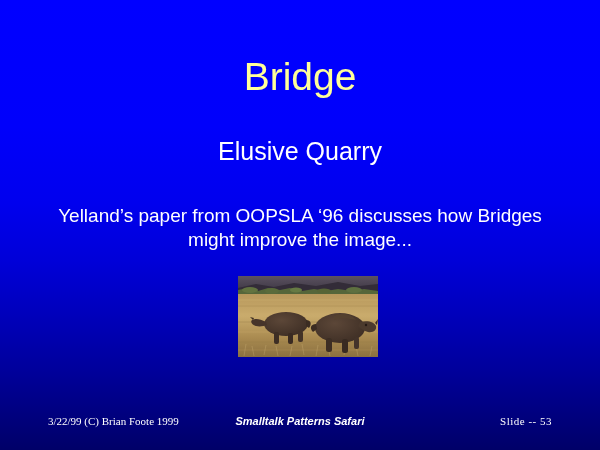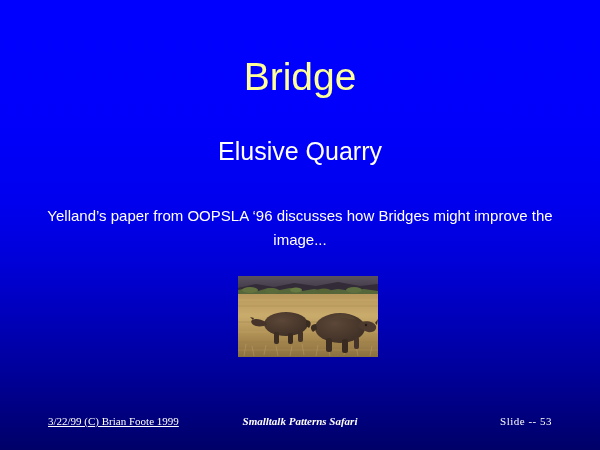--- a/index.html
+++ b/index.html
@@ -57,21 +57,21 @@
   }
 
   
   #body-text {
     position: absolute;
     top: 204px;
     left: 45px;
     width: 510px;
     text-align: center;
     color: #ffffff;
-    font-size: 15px;
+    font-size: 19px;
     line-height: 24px;
     font-weight: normal;
   }
 
   
   #photo {
     position: absolute;
     left: 238px;
     top: 276px;
     width: 140px;
@@ -86,27 +86,26 @@
     position: absolute;
     top: 414px;
     color: #ffffff;
     font-size: 11px;
     line-height: 14px;
     white-space: nowrap;
   }
   #footer-date {
     left: 48px;
     font-family: "Liberation Serif", serif;
-    text-decoration: underline;
   }
   #footer-center {
     left: 0;
     width: 600px;
     text-align: center;
-    font-family: Liberation Serif, serif;
+    font-family: Liberation Sans, sans-serif;
     font-style: italic;
     font-weight: bold;
     font-size: 11px;
   }
   #footer-slide {
     right: 48px;
     font-family: Liberation Serif, serif;
     font-size: 11px;
     letter-spacing: 0.5px;
   }

